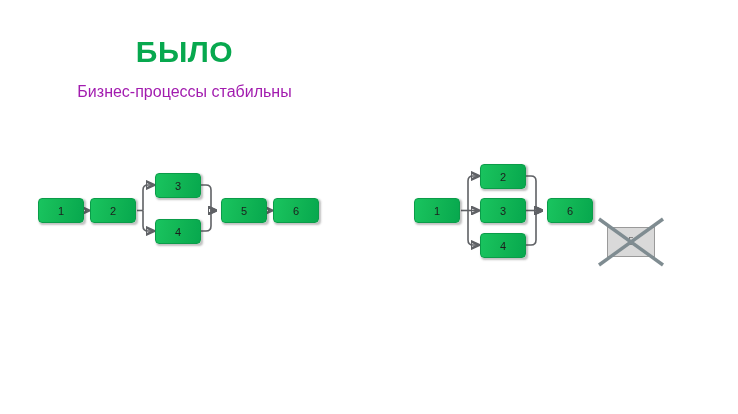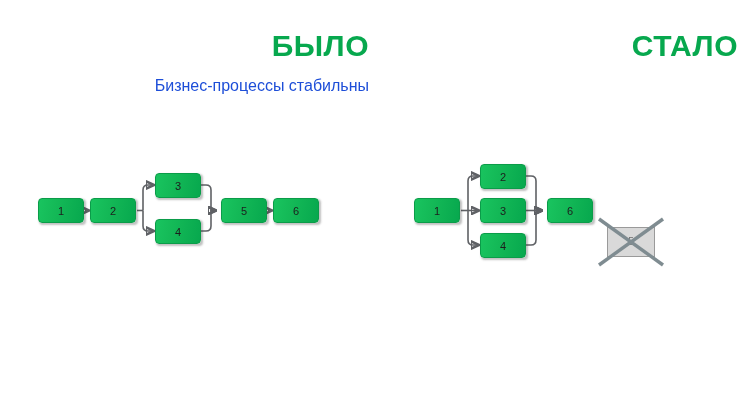--- a/index.html
+++ b/index.html
@@ -12,38 +12,39 @@
     width: 738px;
     height: 414px;
     background: #ffffff;
     overflow: hidden;
     font-family: "Liberation Sans", sans-serif;
   }
 
   
   .col-head {
     position: absolute;
-    text-align: right;
+    text-align: center;
     width: 369px;
+    margin-top: 6px;
   }
   .col-head.left  { left: 0px;   top: 28px; }
   .col-head.right { left: 369px; top: 28px; }
 
   .title {
     font-size: 30px;
     font-weight: bold;
     color: #07a84e;
     line-height: 36px;
     letter-spacing: 0.5px;
     white-space: nowrap;
   }
   .subtitle {
     margin-top: 12px;
     font-size: 16px;
-    color: #1d4ed8;
+    color: #a21caf;
     line-height: 20px;
     white-space: nowrap;
   }
 
   
   .node {
     position: absolute;
     width: 46px;
     height: 25px;
     border-radius: 4px;
@@ -108,21 +109,20 @@
 <body>
 
 <div id="slide">
 
   <div class="col-head left">
     <div class="title">БЫЛО</div>
     <div class="subtitle">Бизнес-процессы стабильны</div>
   </div>
 
   <div class="col-head right">
-    <div class="title">СТАЛО</div>
   </div>
 
   <svg class="wires" width="738" height="414" viewBox="0 0 738 414">
     <defs>
       <marker id="arrowA" markerWidth="6" markerHeight="6" refX="5.2" refY="3" orient="auto" markerUnits="strokeWidth">
         <path d="M0,0.6 L5.4,3 L0,5.4 z" fill="#5f6165" stroke="none"></path>
       </marker>
     </defs>
 
     <line x1="85" y1="210.5" x2="89" y2="210.5" marker-end="url(#arrowA)"></line>

